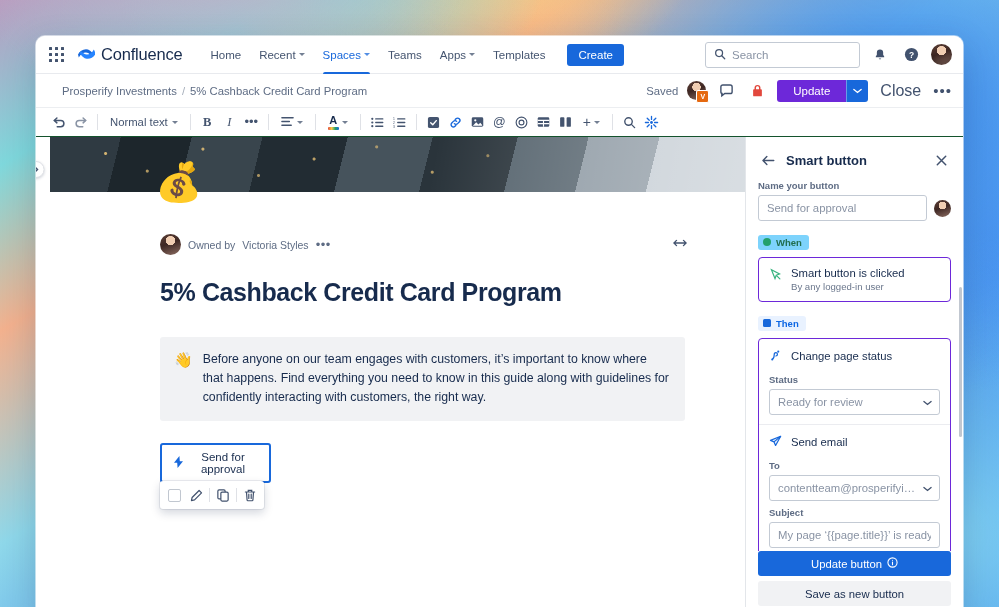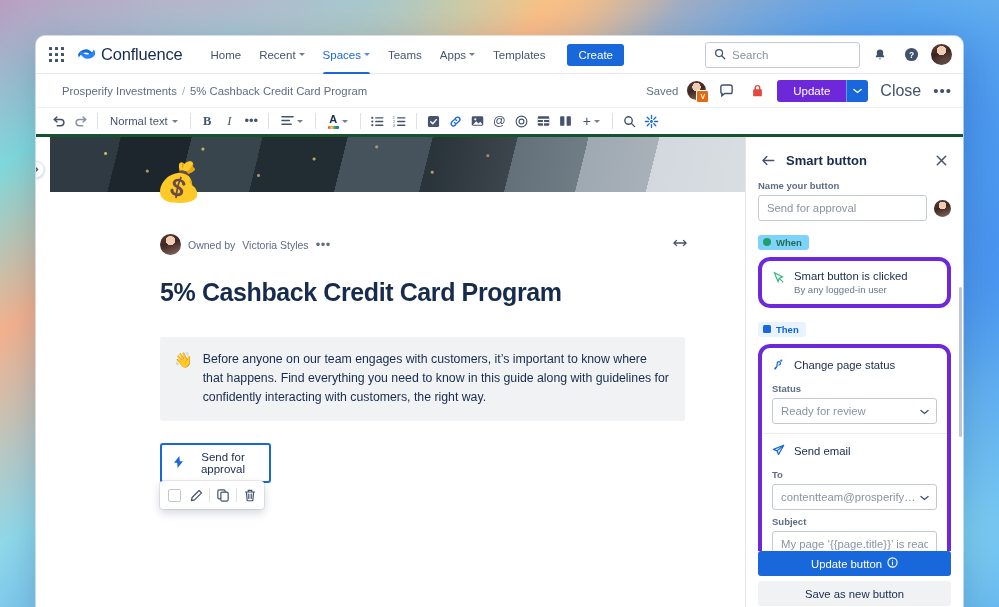--- a/index.html
+++ b/index.html
@@ -103,21 +103,21 @@
   .update-caret {
     background: #1868db; border: none; border-left: 1px solid rgba(255,255,255,.35);
     color: #fff; width: 22px; border-radius: 0 3px 3px 0; cursor: pointer;
     display: flex; align-items: center; justify-content: center;
   }
   .close-link { font-size: 16px; color: #42526e; cursor: pointer; padding: 0 3px; }
   .dots { font-size: 15px; color: #42526e; cursor: pointer; letter-spacing: 1px; line-height: 8px; }
 
   
   .toolbar { height: 29px; display: flex; align-items: center; gap: 1px;
-    padding: 0 4px 0 12px; border-bottom: 3px solid #14532d; background: #fff; }
+    padding: 0 4px 0 12px; border-bottom: 1px solid #14532d; background: #fff; }
   .tb { width: 21px; height: 21px; display: flex; align-items: center; justify-content: center;
     color: #44546f; cursor: pointer; border-radius: 3px; }
   .tb.wide { width: auto; padding: 0 6px; gap: 4px; font-size: 11.3px; }
   .tb-sep { width: 1px; height: 16px; background: #dfe1e6; margin: 0 5px; }
 
   
   .body { display: flex; height: 479px; }
   .doc { flex: 1; position: relative; overflow: hidden; background: #fff; }
   .sidebar-toggle {
     position: absolute; left: 0; top: 24px; width: 17px; height: 17px; border-radius: 50%;
@@ -207,21 +207,21 @@
     background: radial-gradient(circle at 50% 32%, #f0cdb2 0 26%, rgba(240,205,178,0) 27%),
                 linear-gradient(160deg, #5d4037 0%, #3e2723 45%, #8d6e63 100%);
   }
   .chip { display: inline-flex; align-items: center; gap: 5px; border-radius: 3px;
     padding: 2px 7px 2px 5px; font-size: 9.5px; font-weight: 700; }
   .chip.when { background: #7dd3fc; color: #216e4e; }
   .chip.then { background: #e9f2ff; color: #0c66e4; }
   .chip .dot { width: 8px; height: 8px; border-radius: 50%; }
   .chip.when .dot { background: #22a06b; }
   .chip.then .dot { background: #1868db; border-radius: 1.5px; }
-  .card { border: 4px solid #6d28d9; border-radius: 12px; background: #fff; margin-top: 7px; }
+  .card { border: 1px solid #6d28d9; border-radius: 4px; background: #fff; margin-top: 7px; }
   .card-row { display: flex; gap: 9px; padding: 9px 10px; align-items: flex-start; }
   .card-icon { color: #1868db; font-size: 12px; line-height: 1; margin-top: 1px; }
   .card-t1 { font-size: 11.3px; color: #172b4d; }
   .card-t2 { font-size: 9.6px; color: #6b778c; margin-top: 2px; }
   .card-sec { border-top: 1px solid #ebecf0; }
   .card-head { display: flex; gap: 9px; padding: 9px 10px 4px 10px; align-items: center; }
   .card-head .t { font-size: 11.3px; color: #172b4d; }
   .field { padding: 0 10px 9px 10px; }
   .field .flabel { margin-top: 6px; }
   .selectbox {

